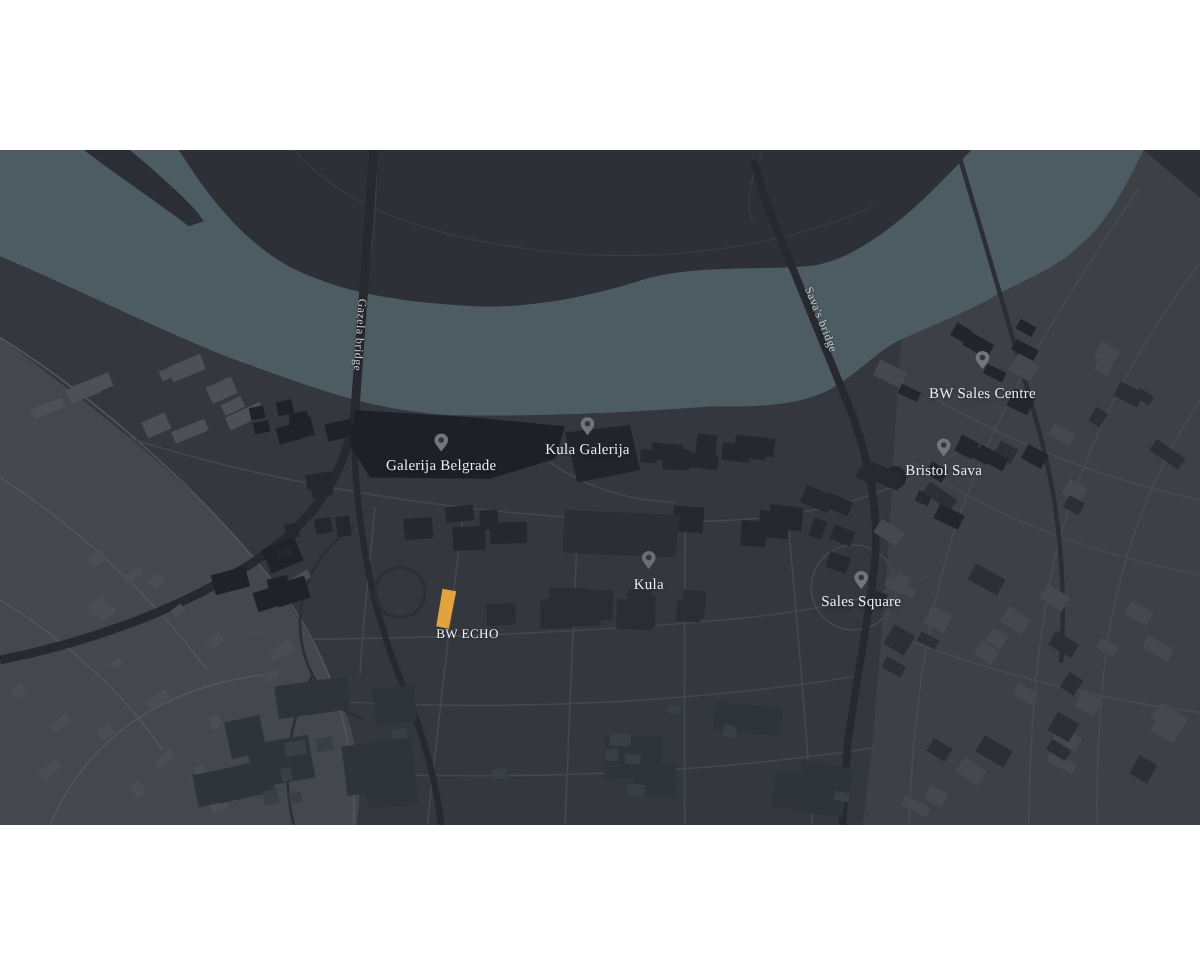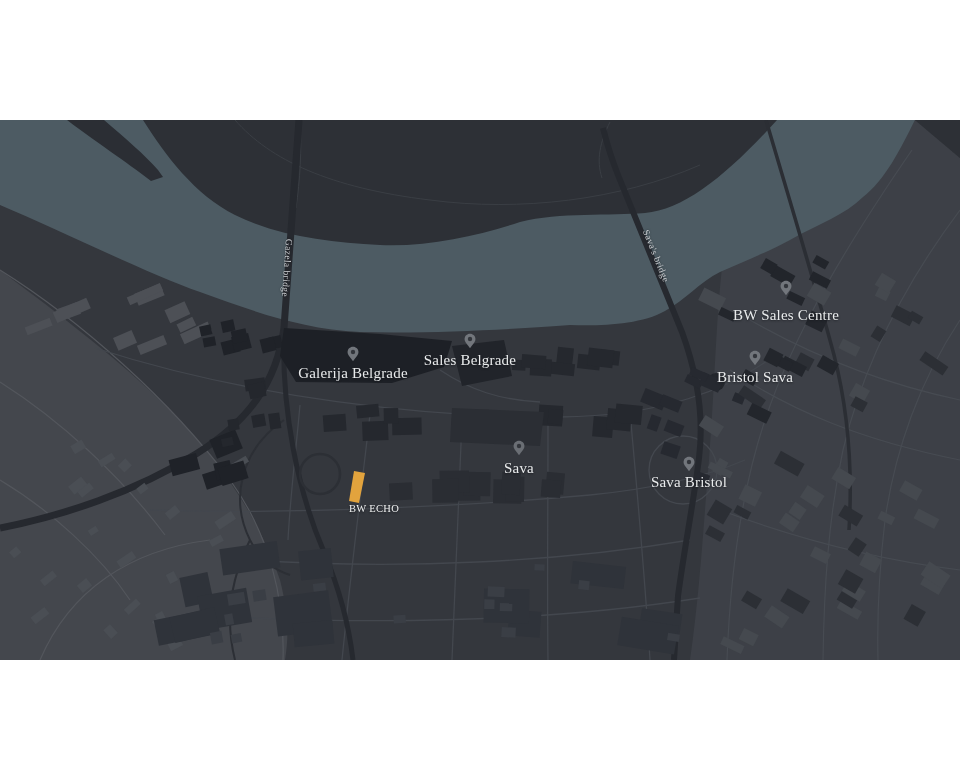--- a/index.html
+++ b/index.html
@@ -6,21 +6,21 @@
   .stage{position:relative;width:960px;height:780px;background:#ffffff;overflow:hidden;
          font-family:"Liberation Serif","DejaVu Serif",serif;}
   .letterbox{position:absolute;left:0;width:960px;height:120px;background:#ffffff;}
   .letterbox.top{top:0;}
   .letterbox.bottom{top:660px;}
   .map{position:absolute;left:0;top:120px;width:960px;height:540px;background:#34373d;overflow:hidden;}
   .map svg.base{position:absolute;left:0;top:0;}
   .poi{position:absolute;width:0;height:0;}
   .pin{position:absolute;width:13px;height:16px;left:0;top:0;transform:translate(-50%,-100%);}
   .poi-label{position:absolute;left:0;top:3px;transform:translateX(-50%);white-space:nowrap;
-             font-size:15px;letter-spacing:.2px;color:#e9ebec;
+             font-size:12px;letter-spacing:.2px;color:#e9ebec;
              text-shadow:0 1px 2px rgba(18,20,24,.65);text-align:center;}
   .bridge-label{position:absolute;transform:translate(-50%,-50%) rotate(var(--rot));
                 font-size:9.5px;letter-spacing:.4px;color:#c9ccd0;white-space:nowrap;
                 text-shadow:0 0 2px rgba(0,0,0,.5);}
   #bl-gazela{left:287px;top:148px;--rot:94deg;}
   #bl-savas{left:656px;top:136px;--rot:68deg;}
   .echo-label{position:absolute;left:374px;top:388px;transform:translate(-50%,-50%);
               font-size:10.5px;letter-spacing:.3px;color:#f1f2f2;white-space:nowrap;
               text-shadow:0 1px 2px rgba(18,20,24,.65);}
 </style>
@@ -314,21 +314,21 @@
         <circle cx="12" cy="11.3" r="4.1" fill="#33363c"></circle>
       </svg>
       <span class="poi-label">Galerija Belgrade</span>
     </div>
 
     <div class="poi" style="left:470px;top:229px">
       <svg class="pin" viewBox="0 0 24 30">
         <path d="M12 1.5 C6.2 1.5 1.8 6 1.8 11.4 C1.8 15.6 4.2 18.8 12 28.5 C19.8 18.8 22.2 15.6 22.2 11.4 C22.2 6 17.8 1.5 12 1.5 Z" fill="#72767c"></path>
         <circle cx="12" cy="11.3" r="4.1" fill="#33363c"></circle>
       </svg>
-      <span class="poi-label">Sales Belgrade</span>
+      <span class="poi-label">Kula Galerija</span>
     </div>
 
     <div class="poi" style="left:786px;top:176px">
       <svg class="pin" viewBox="0 0 24 30">
         <path d="M12 1.5 C6.2 1.5 1.8 6 1.8 11.4 C1.8 15.6 4.2 18.8 12 28.5 C19.8 18.8 22.2 15.6 22.2 11.4 C22.2 6 17.8 1.5 12 1.5 Z" fill="#72767c"></path>
         <circle cx="12" cy="11.3" r="4.1" fill="#33363c"></circle>
       </svg>
       <span class="poi-label" style="top:11px">BW Sales Centre</span>
     </div>
 
@@ -338,29 +338,29 @@
         <circle cx="12" cy="11.3" r="4.1" fill="#33363c"></circle>
       </svg>
       <span class="poi-label">Bristol Sava</span>
     </div>
 
     <div class="poi" style="left:519px;top:336px">
       <svg class="pin" viewBox="0 0 24 30">
         <path d="M12 1.5 C6.2 1.5 1.8 6 1.8 11.4 C1.8 15.6 4.2 18.8 12 28.5 C19.8 18.8 22.2 15.6 22.2 11.4 C22.2 6 17.8 1.5 12 1.5 Z" fill="#6a6e74"></path>
         <circle cx="12" cy="11.3" r="4.1" fill="#33363c"></circle>
       </svg>
-      <span class="poi-label" style="top:4px">Sava</span>
+      <span class="poi-label" style="top:4px">Kula</span>
     </div>
 
     <div class="poi" style="left:689px;top:352px">
       <svg class="pin" viewBox="0 0 24 30">
         <path d="M12 1.5 C6.2 1.5 1.8 6 1.8 11.4 C1.8 15.6 4.2 18.8 12 28.5 C19.8 18.8 22.2 15.6 22.2 11.4 C22.2 6 17.8 1.5 12 1.5 Z" fill="#72767c"></path>
         <circle cx="12" cy="11.3" r="4.1" fill="#33363c"></circle>
       </svg>
-      <span class="poi-label" style="top:2px">Sava Bristol</span>
+      <span class="poi-label" style="top:2px">Sales Square</span>
     </div>
 
     <div class="echo-label">BW ECHO</div>
   </div>
 
   <div class="letterbox top"></div>
   <div class="letterbox bottom"></div>
 </div>
 
 </body></html>

